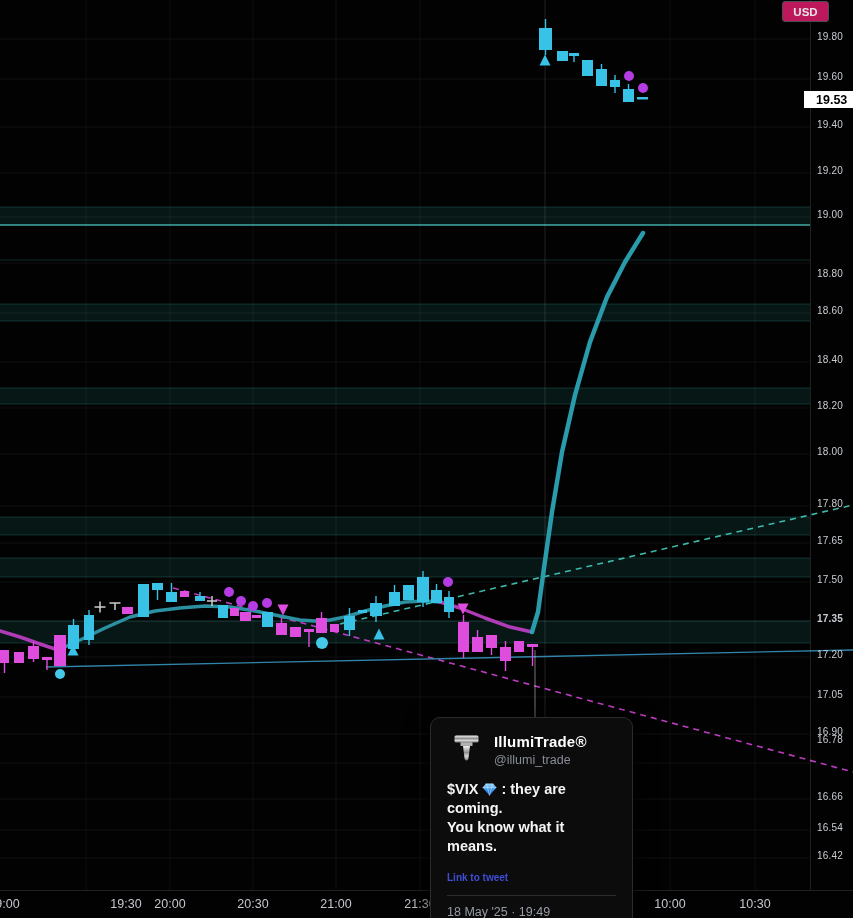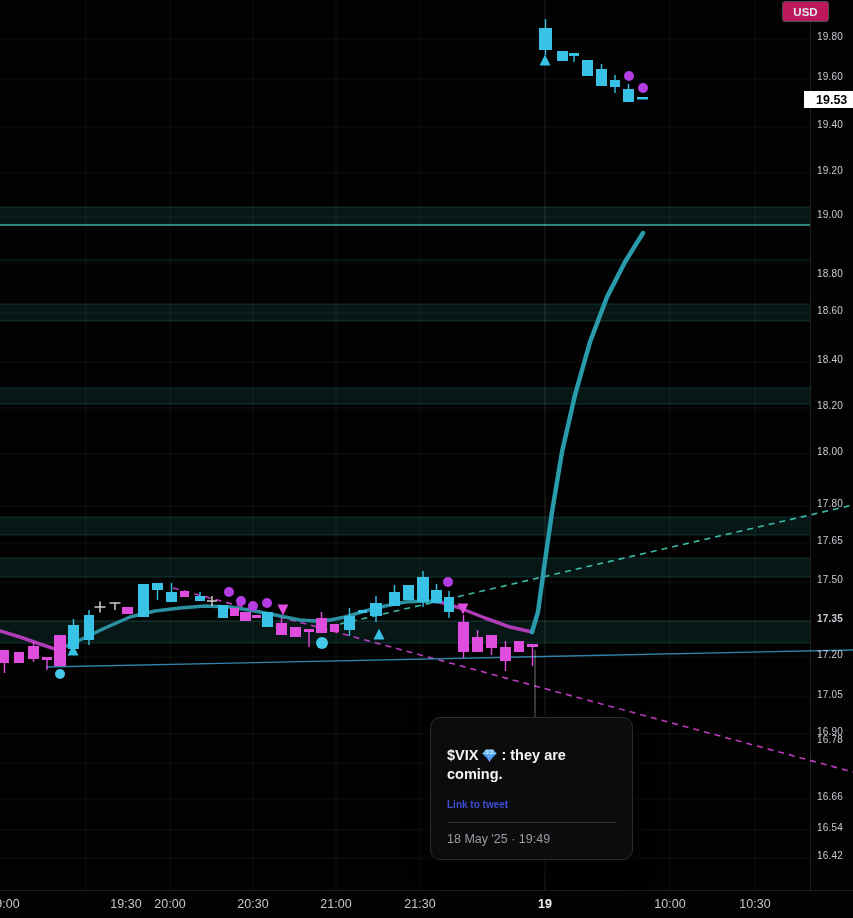--- a/index.html
+++ b/index.html
@@ -239,31 +239,51 @@
 
   <div class="usd-tab">
     <span>USD</span>
   </div>
 
   <div class="last-price-tag">
     <span>19.53</span>
   </div>
 
   <div class="tweet">
+    <div class="tweet-head">
+      <svg class="tweet-avatar" viewBox="0 0 27 30">
+        <defs>
+          <linearGradient id="met" x1="0" y1="0" x2="0" y2="1">
+            <stop offset="0" stop-color="#f2f2f2"></stop>
+              <stop offset="0.45" stop-color="#8e8e8e"></stop>
+            <stop offset="0.7" stop-color="#d9d9d9"></stop>
+              <stop offset="1" stop-color="#7c7c7c"></stop>
+          </linearGradient>
+        </defs>
+        <rect x="1.5" y="2.5" width="24" height="7" rx="1.5" fill="url(#met)"></rect>
+        <rect x="7.5" y="9.5" width="12" height="3.5" fill="url(#met)"></rect>
+        <path d="M10,13 h7 l-1.6,13 q-1.9,3 -3.8,0 z" fill="url(#met)"></path>
+      </svg>
+      <div class="tweet-id">
+        <div class="tweet-name">IllumiTrade®</div>
+        <div class="tweet-handle">@illumi_trade</div>
+      </div>
+    </div>
     <div class="tweet-body">
       <span>$VIX</span><svg class="gem" width="15" height="13" viewBox="0 0 15 13">
         <defs>
           <linearGradient id="gemg" x1="0" y1="0" x2="0" y2="1">
             <stop offset="0" stop-color="#9fd8ff"></stop>
               <stop offset="0.5" stop-color="#3d9bf0"></stop>
               <stop offset="1" stop-color="#1b62d6"></stop>
           </linearGradient>
         </defs>
         <path d="M4,0.5 h7 L14.5,4.5 7.5,12.5 0.5,4.5 Z" fill="url(#gemg)"></path>
         <path d="M0.5,4.5 h14 M4,0.5 L5.5,4.5 7.5,12.5 M11,0.5 L9.5,4.5 7.5,12.5" stroke="rgba(255,255,255,0.55)" stroke-width="0.7" fill="none"></path>
       </svg><span>: they are coming.</span><br>
+      <span>You know what it means.</span>
     </div>
     <a class="tweet-link">Link to tweet</a>
     <hr class="tweet-div">
     <div class="tweet-time">18 May '25 · 19:49</div>
   </div>
 
 </div>
 
 </body></html>

